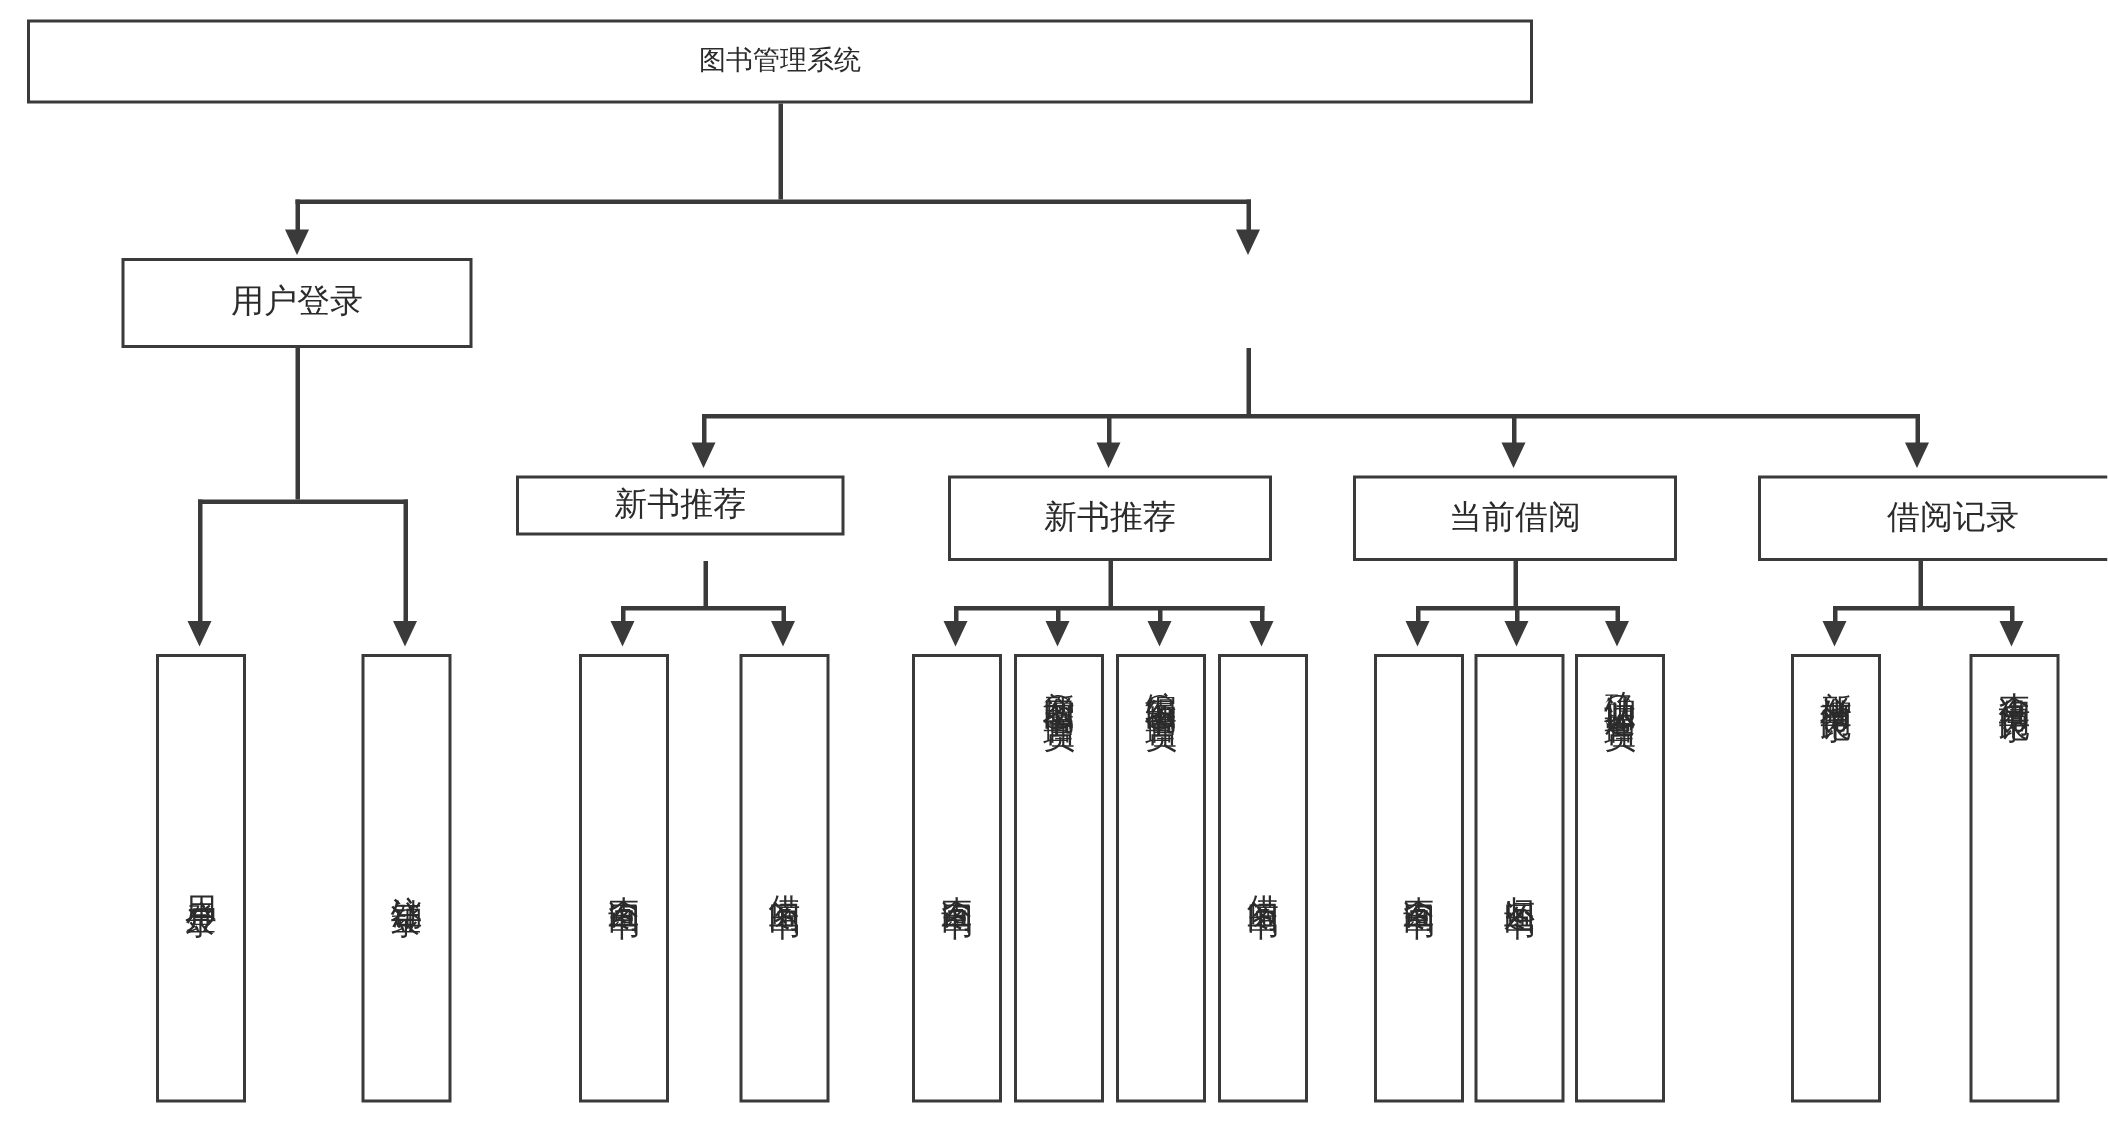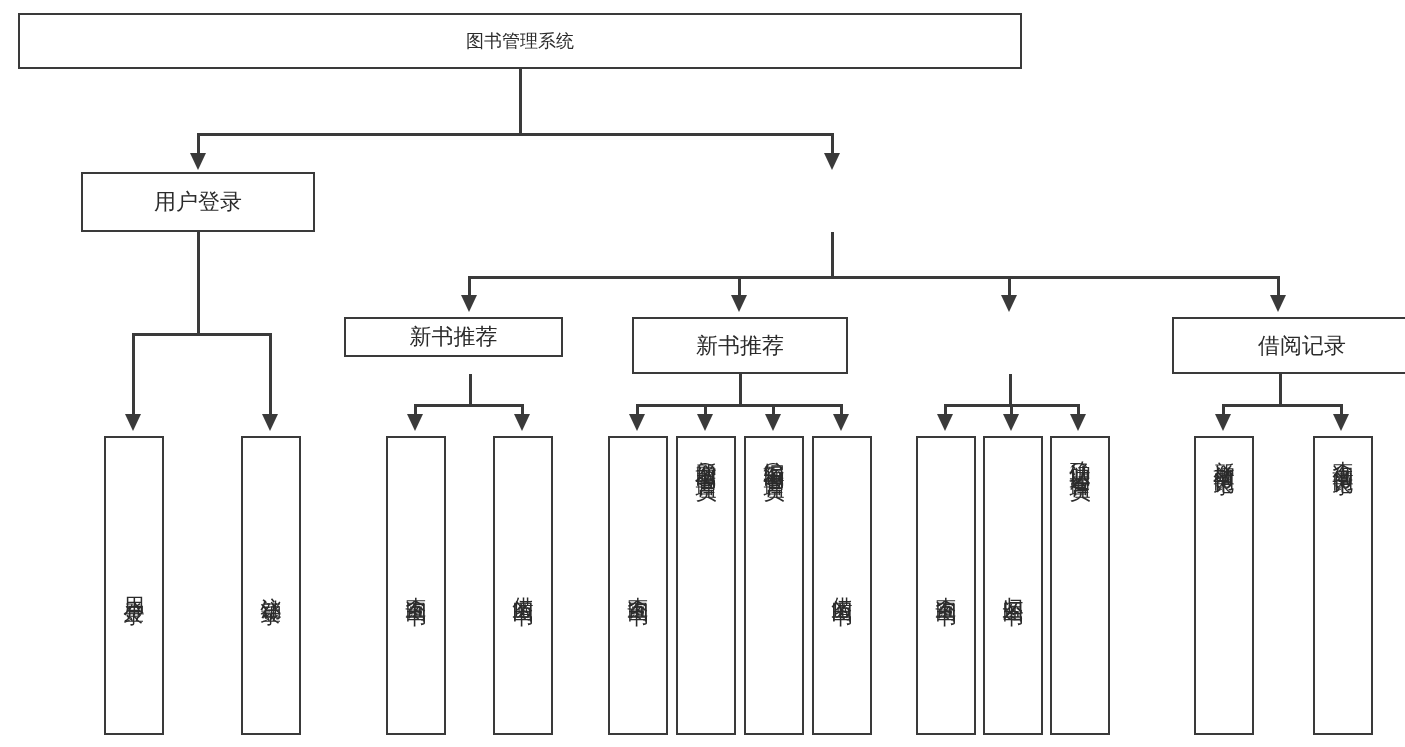--- a/index.html
+++ b/index.html
@@ -126,20 +126,23 @@
   <div class="seg seg-v" style="left:1008px; top:276px; width:3px; height:24px;"></div>
   <div class="arrow" style="left:1001px; top:295px;"></div>
   <div class="seg seg-v" style="left:1277px; top:276px; width:3px; height:24px;"></div>
   <div class="arrow" style="left:1270px; top:295px;"></div>
 
   <div class="node node-l3" style="left:344px; top:317px; width:219px; height:40px;">
     <span>新书推荐</span>
   </div>
   <div class="node node-l3" style="left:632px; top:317px; width:216px; height:57px;">
     <span>新书推荐</span>
+  </div>
+  <div class="node node-l3" style="left:902px; top:317px; width:216px; height:57px;">
+    <span>当前借阅</span>
   </div>
   <div class="node node-l3" style="left:1172px; top:317px; width:260px; height:57px;">
     <span>借阅记录</span>
   </div>
 
   <div class="seg seg-v" style="left:469px; top:374px; width:3px; height:30px;"></div>
   <div class="seg seg-h" style="left:414px; top:404px; width:110px; height:3px;"></div>
   <div class="seg seg-v" style="left:414px; top:404px; width:3px; height:15px;"></div>
   <div class="arrow" style="left:407px; top:414px;"></div>
   <div class="seg seg-v" style="left:521px; top:404px; width:3px; height:15px;"></div>

